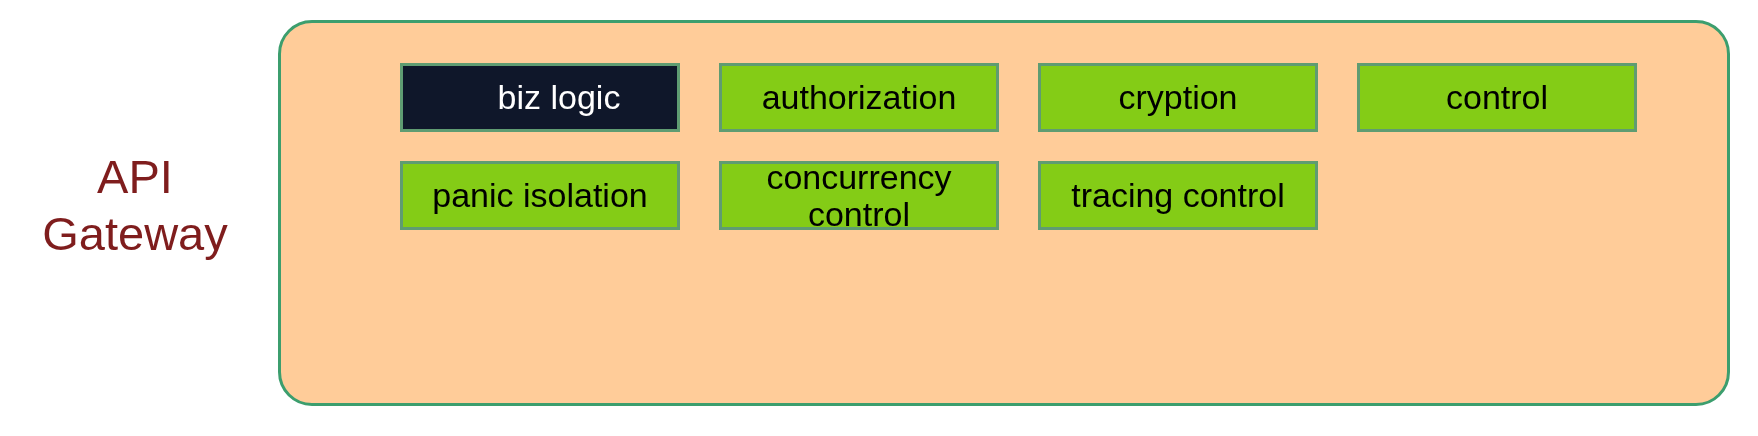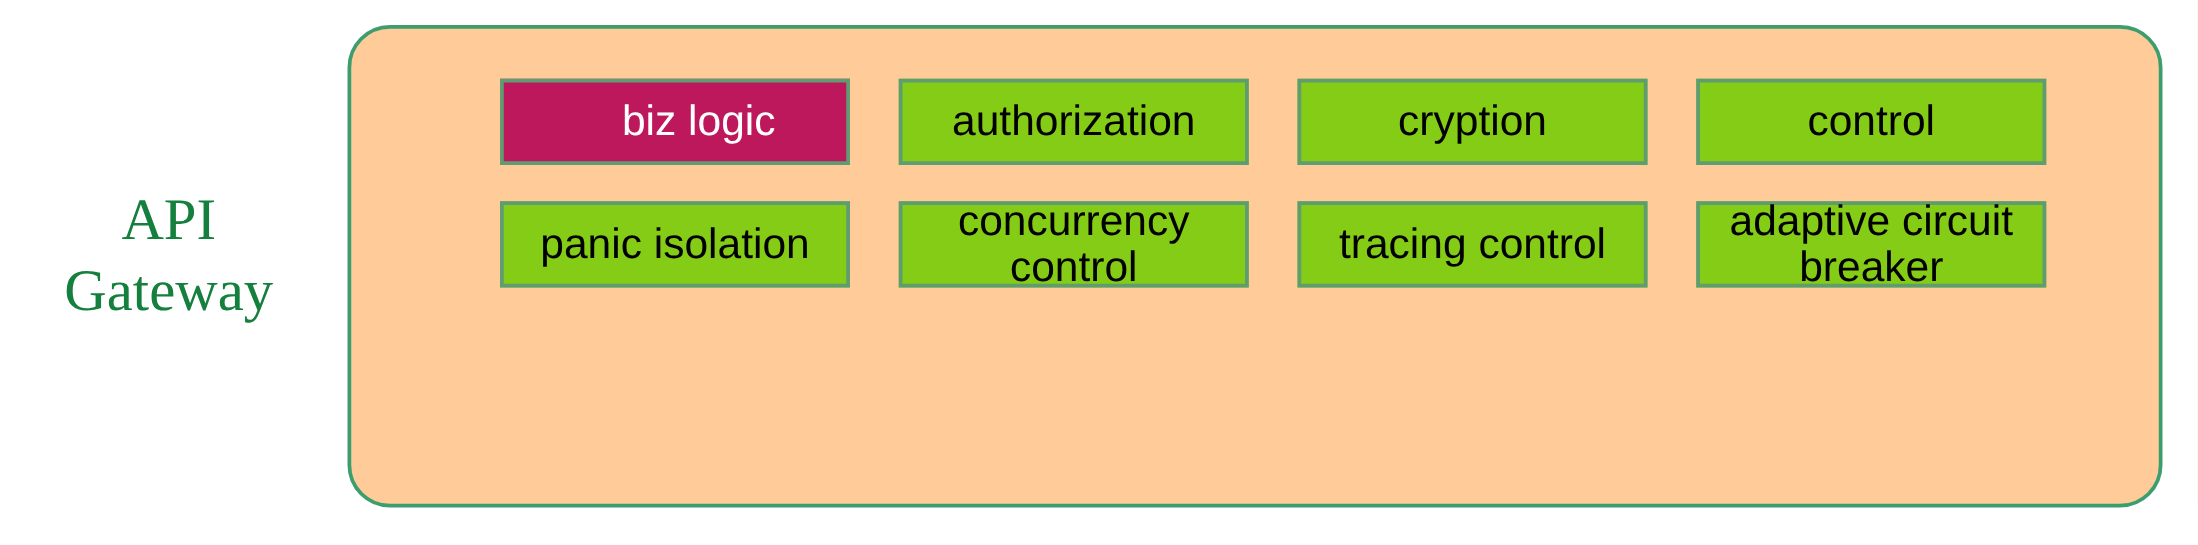--- a/index.html
+++ b/index.html
@@ -22,23 +22,22 @@
 
   
   .side-label {
     position: absolute;
     left: 10px;
     top: 148px;
     width: 250px;
     text-align: center;
     font-size: 47px;
     line-height: 57px;
-    color: #15803d;
+    color: #7f1d1d;
     white-space: pre-line;
-    font-family: Liberation Serif, serif;
   }
 
   
   .gateway-panel {
     position: absolute;
     left: 278px;
     top: 20px;
     width: 1452px;
     height: 386px;
     box-sizing: border-box;
@@ -69,21 +68,21 @@
     align-items: center;
     justify-content: center;
     text-align: center;
     font-size: 34px;
     line-height: 37px;
     padding: 0 6px;
     white-space: pre-line;
   }
 
   .feature-box.highlight {
-    background: #be185d;
+    background: #0f172a;
     color: #ffffff;
     padding-left: 44px;
   }
 </style>
 </head>
 <body>
 
 <div id="canvas">
 
   <div class="side-label">API
@@ -93,17 +92,15 @@
 
   <div class="feature-grid">
     <div class="feature-box highlight">biz logic</div>
     <div class="feature-box">authorization</div>
     <div class="feature-box">cryption</div>
     <div class="feature-box">control</div>
     <div class="feature-box">panic isolation</div>
     <div class="feature-box">concurrency
 control</div>
     <div class="feature-box">tracing control</div>
-    <div class="feature-box">adaptive circuit
-breaker</div>
   </div>
 
 </div>
 
 </body></html>

